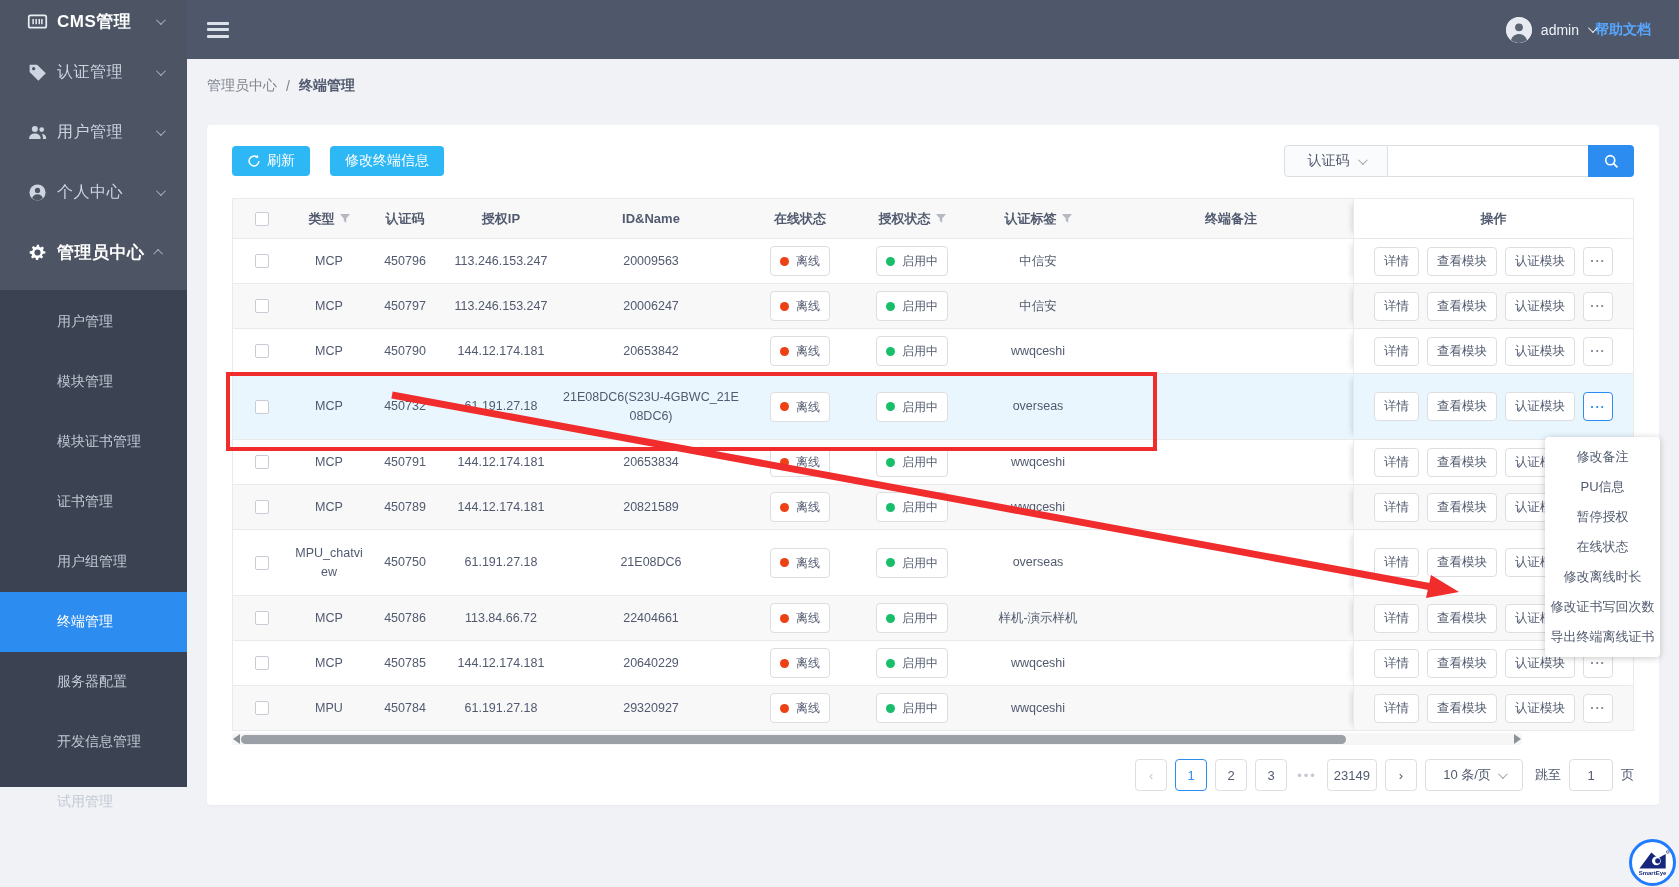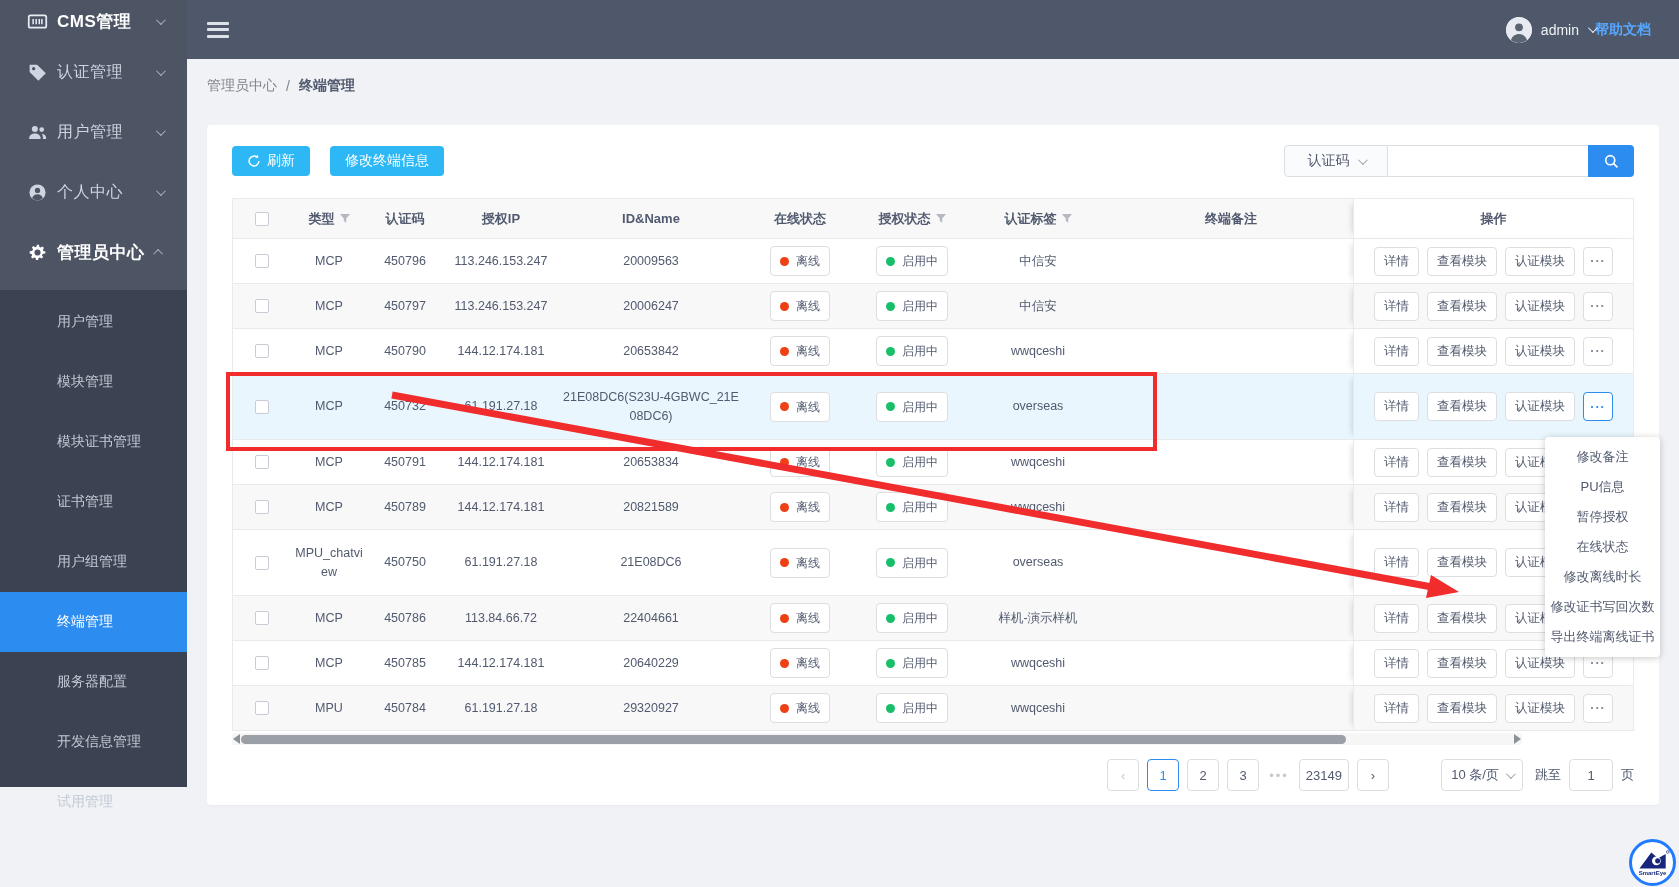--- a/index.html
+++ b/index.html
@@ -80,21 +80,21 @@
   .hs-arrow { position:absolute; top:1px; width:0; height:0; border-style:solid; }
   .hs-arrow.left { left:1px; border-width:5px 7px 5px 0; border-color:transparent #8d9298 transparent transparent; }
   .hs-arrow.right { right:1px; border-width:5px 0 5px 7px; border-color:transparent transparent transparent #8d9298; }
 
   
   .pagination { display:flex; justify-content:flex-end; align-items:center; gap:8px; margin-top:14px; font-size:13px; color:#515a6e; }
   .pg { min-width:32px; height:32px; border:1px solid #dcdee2; border-radius:4px; background:#fff; display:flex; align-items:center; justify-content:center; padding:0 6px; cursor:pointer; }
   .pg.active { border-color:#2d8cf0; color:#2d8cf0; }
   .pg.disabled { color:#c5c8ce; cursor:default; }
   .pg-dots { color:#c5c8ce; letter-spacing:2px; padding:0 2px; }
-  .pg-size { width:82px; gap:7px;margin-left:44px; }
+  .pg-size { width:98px; gap:7px; }
   .pg-size .chev { color:#9ea3ad; }
   .jump-label { margin-left:4px; }
   .jump-input { width:44px; height:32px; border:1px solid #dcdee2; border-radius:4px; text-align:center; font-size:13px; color:#515a6e; outline:none; font-family:inherit; }
 
   
   .ctx-menu { position:absolute; left:1545px; top:437px; width:115px; background:#fff; border-radius:4px;
     box-shadow:0 1px 7px rgba(0,0,0,.22); padding:5px 0; z-index:20; }
   .ctx-item { height:30px; line-height:30px; text-align:center; font-size:13px; color:#515a6e; cursor:pointer; white-space:nowrap; }
 
   

